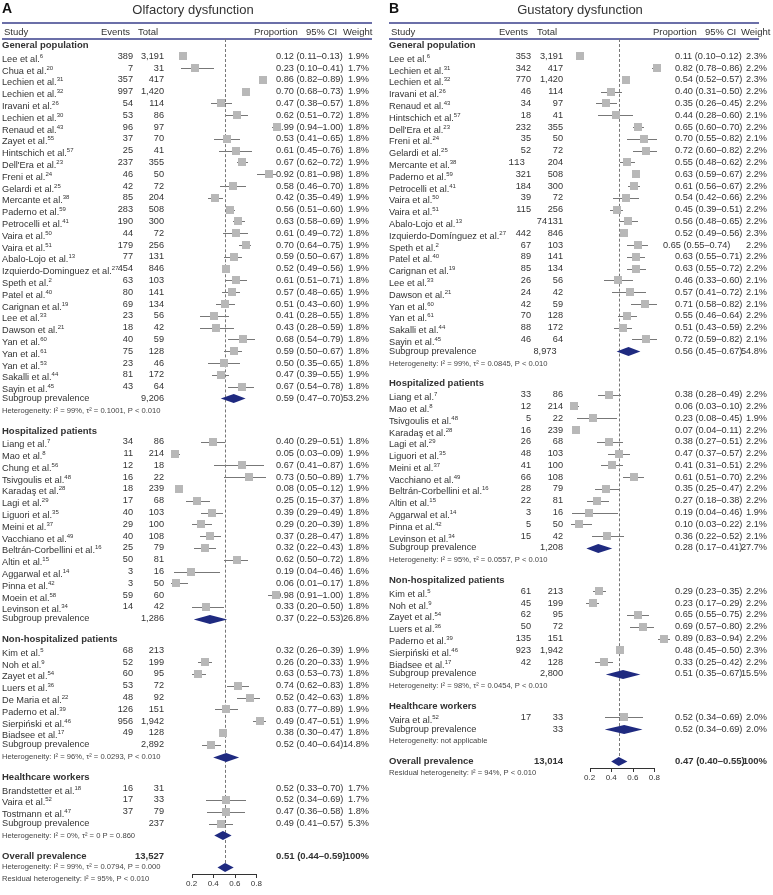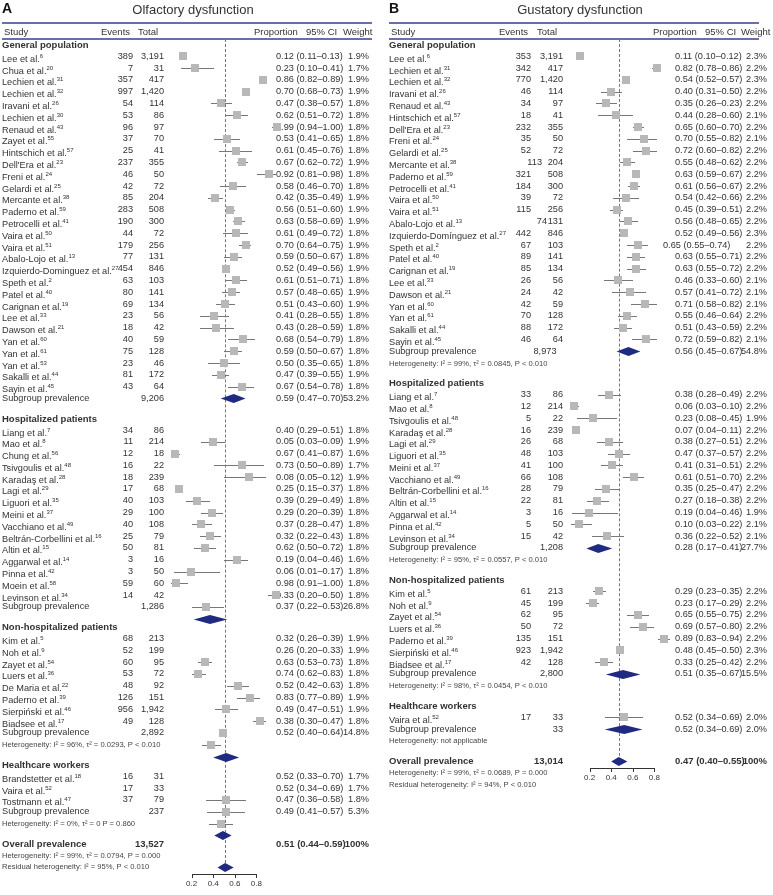--- a/index.html
+++ b/index.html
@@ -251,20 +251,23 @@
         <span class="ci" style="left: 276px;">0.67 (0.54–0.78)</span>
         <span class="w" style="left: 335px;">1.8%</span>
       </div>
       <div class="row">
         <span class="st">Subgroup prevalence</span>
         <span class="ev" style="left: 97px;"></span>
         <span class="tot" style="left: 128px;">9,206</span>
         <span class="ci" style="left: 276px;">0.59 (0.47–0.70)</span>
         <span class="w" style="left: 335px;">53.2%</span>
       </div>
+      <div class="row het">
+        <span class="st">Heterogeneity: I² = 99%, τ² = 0.1001, P &lt; 0.010</span>
+      </div>
       <div class="row" style="height: 8px;"></div>
       <div class="row grp">
         <span class="st">Hospitalized patients</span>
       </div>
       <div class="row">
         <span class="st"><span>Liang et al.</span><sup>7</sup></span>
         <span class="ev" style="left: 97px;">34</span>
         <span class="tot" style="left: 128px;">86</span>
         <span class="ci" style="left: 276px;">0.40 (0.29–0.51)</span>
         <span class="w" style="left: 335px;">1.8%</span>
@@ -781,21 +784,21 @@
         <span class="st"><span>Iravani et al.</span><sup>26</sup></span>
         <span class="ev" style="left: 108px;">46</span>
         <span class="tot" style="left: 140px;">114</span>
         <span class="ci" style="left: 288px;">0.40 (0.31–0.50)</span>
         <span class="w" style="left: 346px;">2.2%</span>
       </div>
       <div class="row">
         <span class="st"><span>Renaud et al.</span><sup>43</sup></span>
         <span class="ev" style="left: 108px;">34</span>
         <span class="tot" style="left: 140px;">97</span>
-        <span class="ci" style="left: 288px;">0.35 (0.26–0.23)</span>
+        <span class="ci" style="left: 288px;">0.35 (0.26–0.45)</span>
         <span class="w" style="left: 346px;">2.2%</span>
       </div>
       <div class="row">
         <span class="st"><span>Hintschich et al.</span><sup>57</sup></span>
         <span class="ev" style="left: 108px;">18</span>
         <span class="tot" style="left: 140px;">41</span>
         <span class="ci" style="left: 288px;">0.44 (0.28–0.60)</span>
         <span class="w" style="left: 346px;">2.1%</span>
       </div>
       <div class="row">
@@ -814,21 +817,21 @@
       </div>
       <div class="row">
         <span class="st"><span>Gelardi et al.</span><sup>25</sup></span>
         <span class="ev" style="left: 108px;">52</span>
         <span class="tot" style="left: 140px;">72</span>
         <span class="ci" style="left: 288px;">0.72 (0.60–0.82)</span>
         <span class="w" style="left: 346px;">2.2%</span>
       </div>
       <div class="row">
         <span class="st"><span>Mercante et al.</span><sup>38</sup></span>
-        <span class="ev" style="left: 119px;">113</span>
+        <span class="ev" style="left: 102px; font-family: Liberation Mono, monospace;">113</span>
         <span class="tot" style="left: 140px;">204</span>
         <span class="ci" style="left: 288px;">0.55 (0.48–0.62)</span>
         <span class="w" style="left: 346px;">2.2%</span>
       </div>
       <div class="row">
         <span class="st"><span>Paderno et al.</span><sup>59</sup></span>
         <span class="ev" style="left: 108px;">321</span>
         <span class="tot" style="left: 140px;">508</span>
         <span class="ci" style="left: 288px;">0.63 (0.59–0.67)</span>
         <span class="w" style="left: 346px;">2.2%</span>
@@ -1130,23 +1133,20 @@
       <div class="row het">
         <span class="st">Heterogeneity: not applicable</span>
       </div>
       <div class="row" style="height: 8px;"></div>
       <div class="row grp">
         <span class="st">Overall prevalence</span>
         <span class="ev" style="left: 108px;"></span>
         <span class="tot bold" style="left: 140px;">13,014</span>
         <span class="ci bold" style="left: 288px;">0.47 (0.40–0.55)</span>
         <span class="w bold" style="left: 346px;">100%</span>
-      </div>
-      <div class="row het">
-        <span class="st">Heterogeneity: I² = 99%, τ² = 0.0689, P = 0.000</span>
       </div>
       <div class="row het">
         <span class="st">Residual heterogeneity: I² = 94%, P &lt; 0.010</span>
       </div>
     </div>
     <div class="vline" style="left: 231.76px; top: 39px; height: 722.4px;"></div>
     <div class="mk" style="top: 52.2px; left: 0px; width: 386px;">
       <div class="ln" style="left: 191.8px; width: 2.16px;"></div>
       <div class="sq" style="left: 188.88px;"></div>
     </div>

